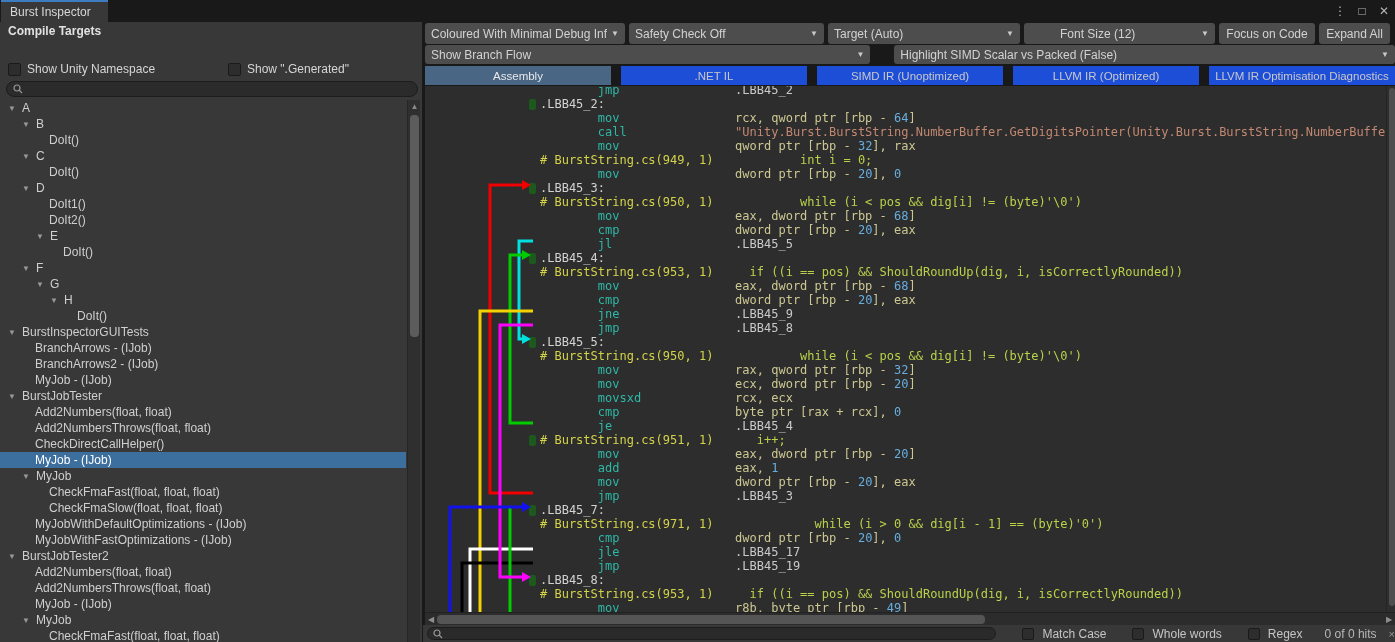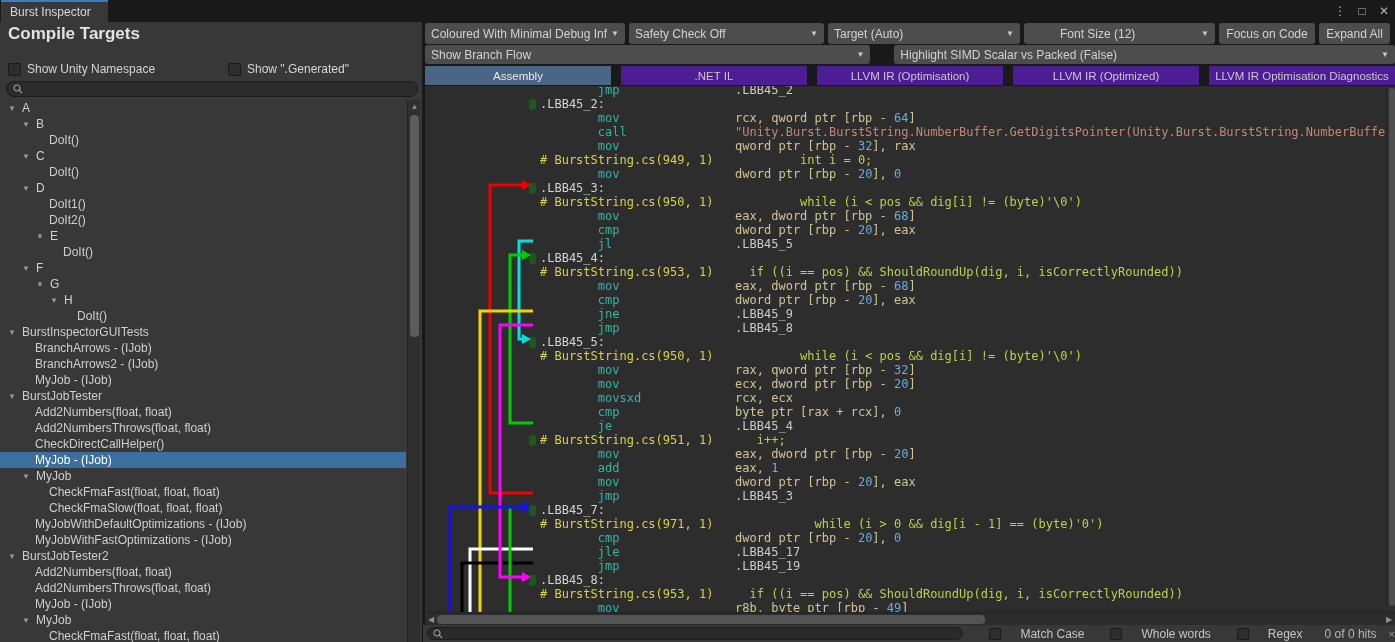--- a/index.html
+++ b/index.html
@@ -9,21 +9,21 @@
   
   #titlebar { position:absolute; left:0; top:0; width:1395px; height:22px; background:#191919; }
   #title-tab { position:absolute; left:1px; top:0; width:107px; height:22px; background:#383838;
                border-top:2px solid #3e7cc1; color:#d9d9d9; font-size:12px;
                display:flex; align-items:center; padding-left:9px; }
   #win-icons { position:absolute; right:4px; top:0; height:22px; display:flex; align-items:center; gap:8px; color:#b5b5b5; }
   #win-icons .wi { width:14px; height:14px; display:flex; align-items:center; justify-content:center; font-size:12px; }
 
   
   #left-panel { position:absolute; left:0; top:22px; width:422px; height:620px; background:#383838; }
-  #panel-header { position:absolute; left:8px; top:2px; font-size:17px; font-weight:bold; color:#e2e2e2; }
+  #panel-header { position:absolute; left:8px; top:2px; font-size:12px; font-weight:bold; color:#e2e2e2; }
   .chk { position:absolute; top:40px; display:flex; align-items:center; gap:6px; font-size:12px; color:#d6d6d6; }
   .chk .box { width:13px; height:13px; background:#2d2d2d; border:1px solid #1a1a1a; border-radius:2px; }
   #chk1 { left:8px; } #chk2 { left:228px; }
   #tree-search { position:absolute; left:6px; top:59px; width:412px; height:16px; background:#2b2b2b;
                  border:1px solid #1d1d1d; border-radius:8px; display:flex; align-items:center; padding-left:6px; }
   .mag { width:10px; height:10px; }
   #tree { position:absolute; left:0; top:78px; width:406px; height:562px; overflow:hidden; background:#383838; }
   .trow { height:16px; display:flex; align-items:center; font-size:12px; color:#cfcfcf; white-space:nowrap; }
   .trow.sel { background:#3c6e9e; color:#fff; }
   .tri { display:inline-block; width:14px; font-size:8px; color:#989898; text-align:left; }
@@ -36,21 +36,21 @@
   #toolbar1 { position:absolute; left:425px; top:23px; width:970px; height:21px; display:flex; gap:4px; }
   #toolbar2 { position:absolute; left:425px; top:45px; width:970px; height:19px; display:flex; gap:8px; }
   .dd, .btn { background:#4d4d4d; border-radius:3px; height:100%; color:#e2e2e2; font-size:12px;
               display:flex; align-items:center; padding:0 6px; overflow:hidden; white-space:nowrap; }
   .dd .lab { flex:1; overflow:hidden; }
   .dd .caret { font-size:8px; color:#c9c9c9; margin-left:4px; }
   .btn { justify-content:center; }
 
   
   #tabs { position:absolute; left:425px; top:66px; width:970px; height:19px; display:flex; gap:10px; background:#191919; }
-  .tab { flex:1; background:#4c1d95; color:#c9c9c9; font-size:11.5px; display:flex; align-items:center;
+  .tab { flex:1; background:#1d4ed8; color:#c9c9c9; font-size:11.5px; display:flex; align-items:center;
          justify-content:center; overflow:hidden; white-space:nowrap; }
   .tab.sel { background:#4a6685; color:#e8e8e8; }
 
   
   #code { position:absolute; left:425px; top:86px; width:961px; height:526px; background:#2d2d2d; overflow:hidden; }
   #code-lines { position:absolute; left:0; top:-3px; width:2000px; }
   .cl { position:relative; height:14px; white-space:pre; font-family:"DejaVu Sans Mono", monospace;
         font-size:12px; line-height:14px; padding-left:115px; }
   .cl .marker { position:absolute; left:104px; top:1.5px; width:7px; height:11px; background:#1d591d; border-radius:2px; }
   .mn  { color:#2eb8a6; } .op  { color:#cdc892; } .num { color:#67aede; }
@@ -62,21 +62,21 @@
   #code-vsb .thumb { position:absolute; left:1.5px; top:2px; width:6px; height:518px; background:#4f4f4f; border-radius:3px; }
 
   
   #hscroll { position:absolute; left:425px; top:612px; width:970px; height:13px; background:#2c2c2c; border-top:1px solid #222; }
   #hscroll .arr { position:absolute; top:0; width:12px; height:13px; color:#8f8f8f; font-size:8px; text-align:center; line-height:13px; }
   #hscroll .thumb { position:absolute; left:12px; top:2px; width:548px; height:9px; background:#555; border-radius:4px; }
   #find-row { position:absolute; left:423px; top:625px; width:972px; height:17px; background:#383838;
               display:flex; align-items:center; font-size:12px; color:#c5c5c5; }
   #find-input { width:608px; height:13px; background:#2a2a2a; border:1px solid #1d1d1d; border-radius:7px;
                 margin-left:4px; display:flex; align-items:center; padding-left:5px; }
-  .find-chk { display:flex; align-items:center; gap:19px; margin-left:26px; white-space:nowrap; }
+  .find-chk { display:flex; align-items:center; gap:8px; margin-left:26px; white-space:nowrap; }
   .find-chk .box { width:12px; height:12px; background:#2d2d2d; border:1px solid #1a1a1a; border-radius:2px; }
   #hits { margin-left:22px; color:#b8b8b8; white-space:nowrap; }
   #find-close { margin-left:12px; color:#999; font-size:11px; }
 </style>
 </head>
 <body>
 
 <div id="titlebar">
   <div id="title-tab">
     <span>Burst Inspector</span>
@@ -263,21 +263,21 @@
     </div>
     <div class="dd" style="width: 533px; margin-left: 16px;">
       <span class="lab">Highlight SIMD Scalar vs Packed (False)</span>
       <span class="caret">▼</span>
     </div>
   </div>
 
 <div id="tabs">
     <div class="tab sel">Assembly</div>
     <div class="tab">.NET IL</div>
-    <div class="tab">LLVM IR (Optimisation)</div>
+    <div class="tab">SIMD IR (Unoptimized)</div>
     <div class="tab">LLVM IR (Optimized)</div>
     <div class="tab">LLVM IR Optimisation Diagnostics</div>
   </div>
 
 <div id="code">
   <div id="code-lines">
       <div class="cl"><span class="op">        </span><span class="mn">jmp</span><span class="op">                </span><span class="lbl">.LBB45_2</span></div>
       <div class="cl"><span class="marker"></span><span class="lab">.LBB45_2:</span></div>
       <div class="cl"><span class="op">        </span><span class="mn">mov</span><span class="op">                </span><span class="op">rcx, qword ptr [rbp - </span><span class="num">64</span><span class="op">]</span></div>
       <div class="cl"><span class="op">        </span><span class="mn">call</span><span class="op">               </span><span class="str">"Unity.Burst.BurstString.NumberBuffer.GetDigitsPointer(Unity.Burst.BurstString.NumberBuffer* t</span></div>

